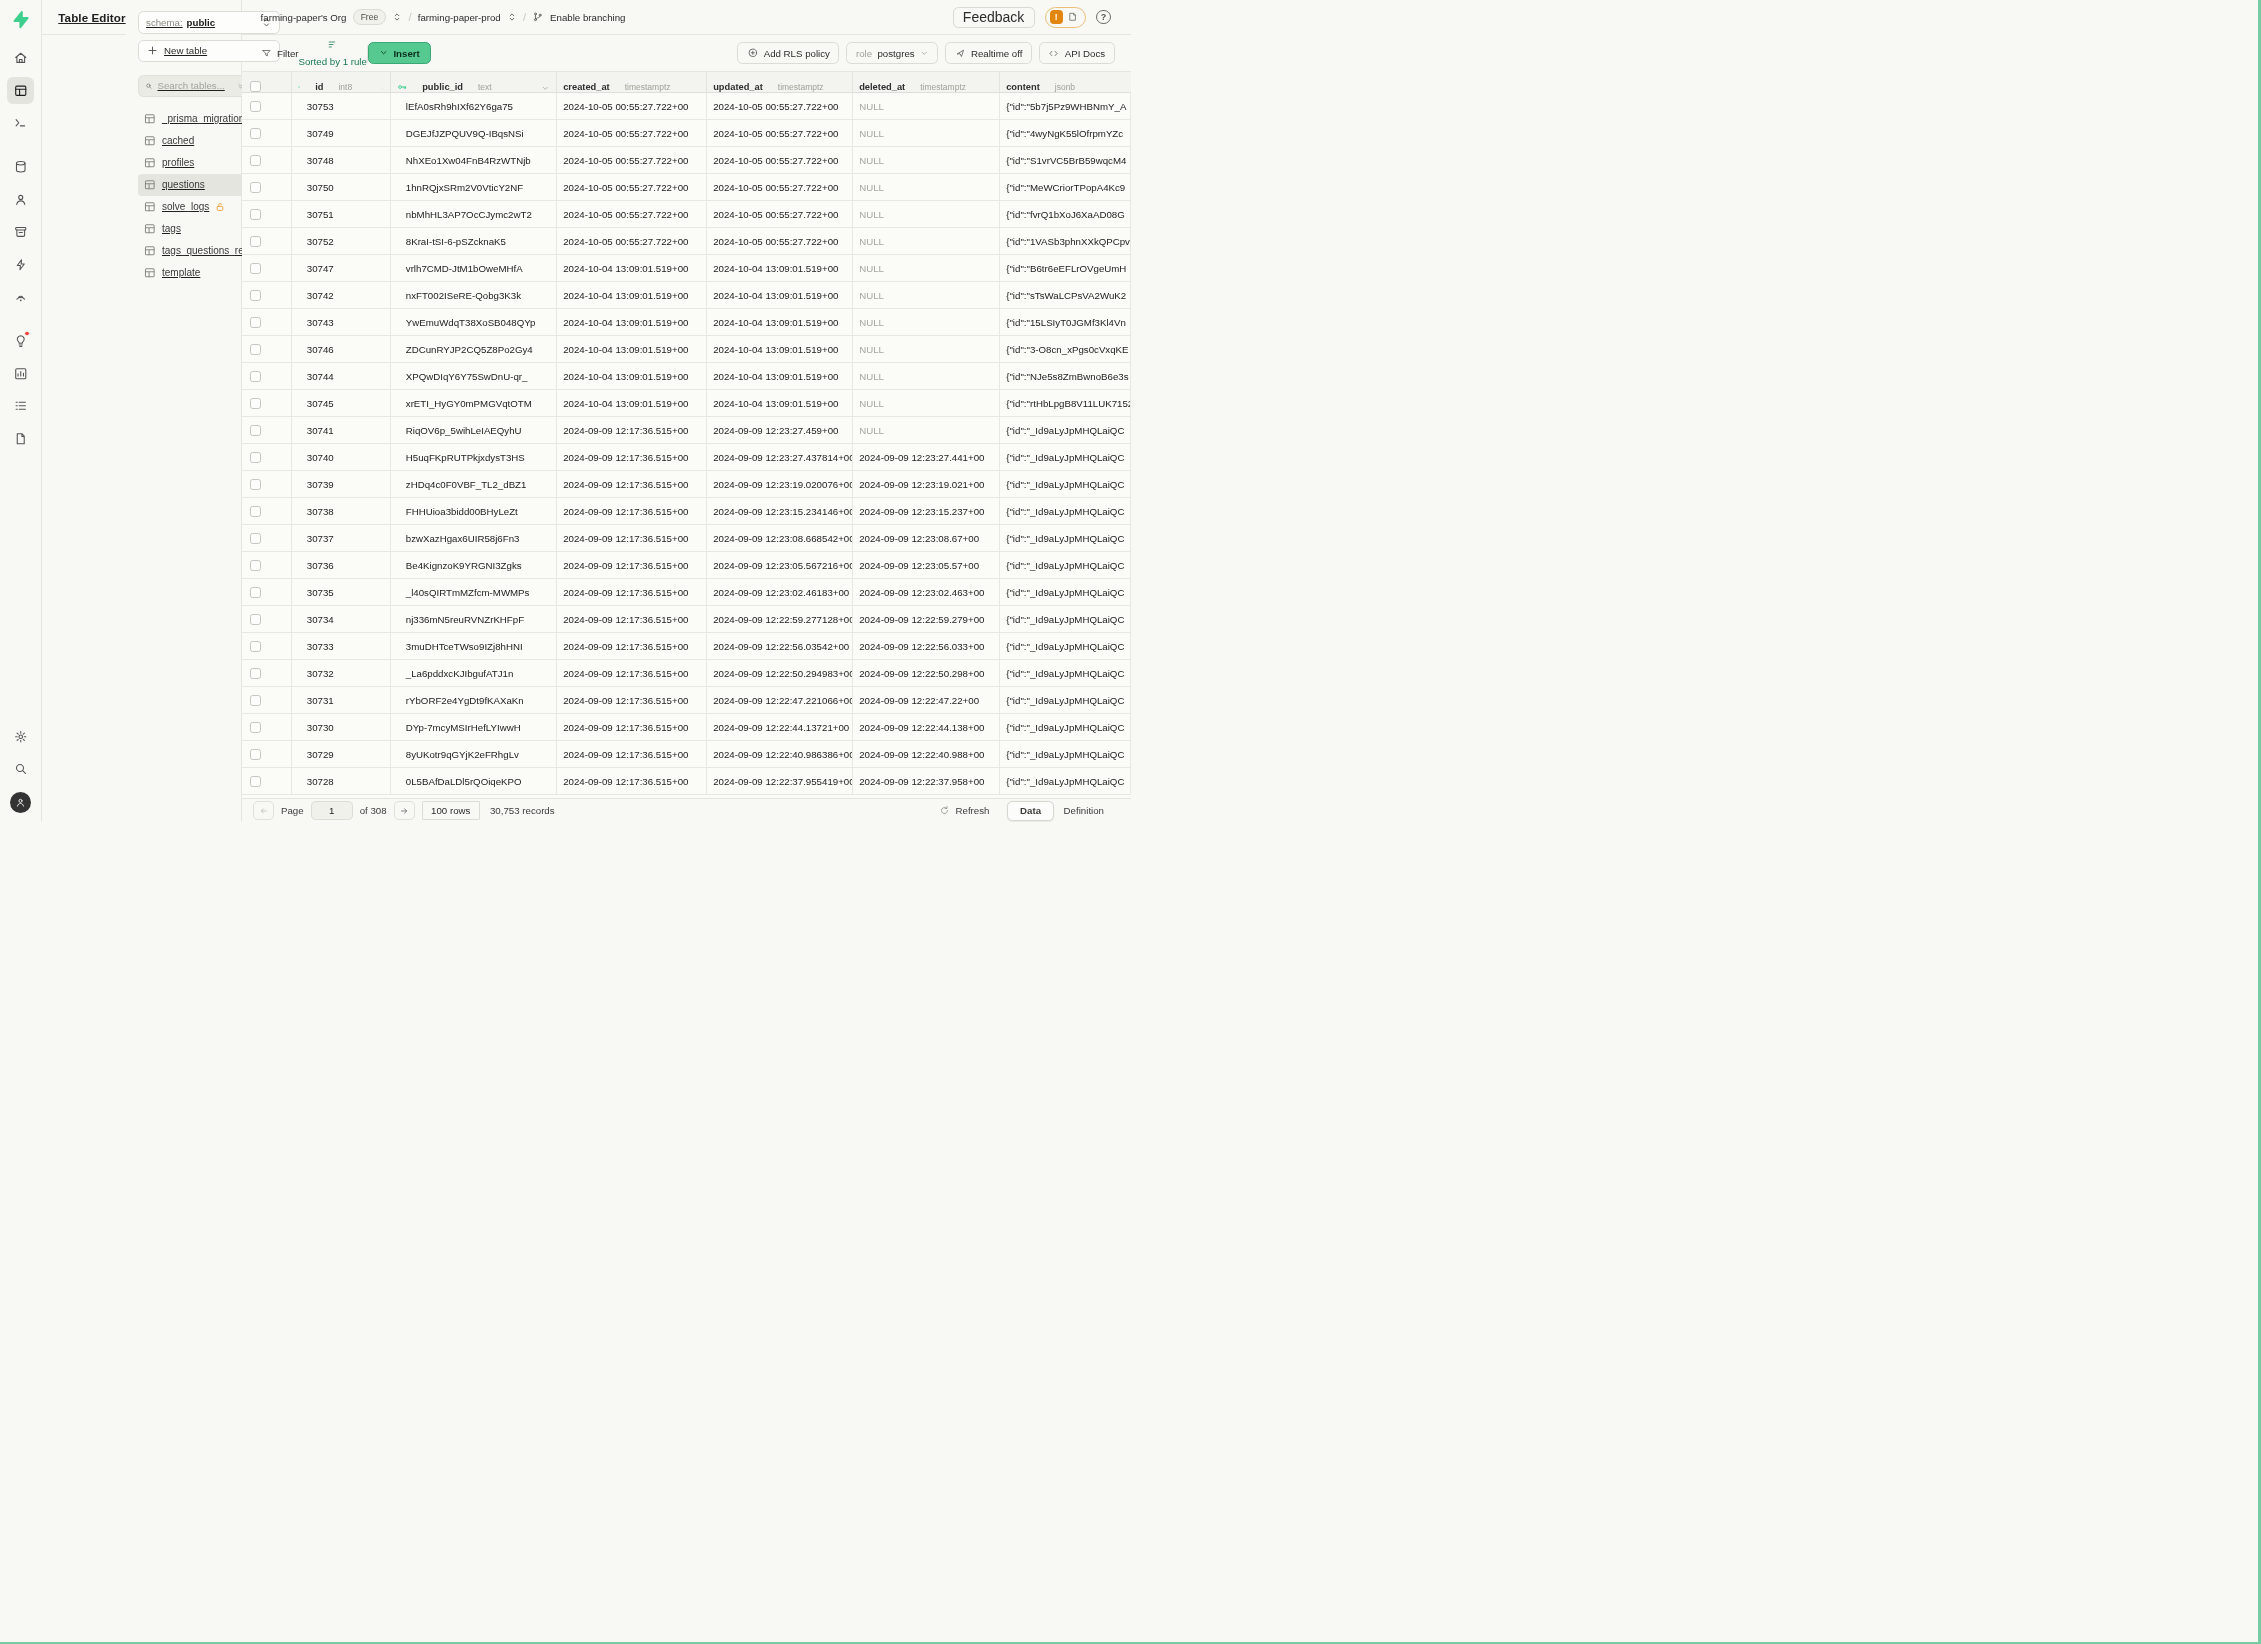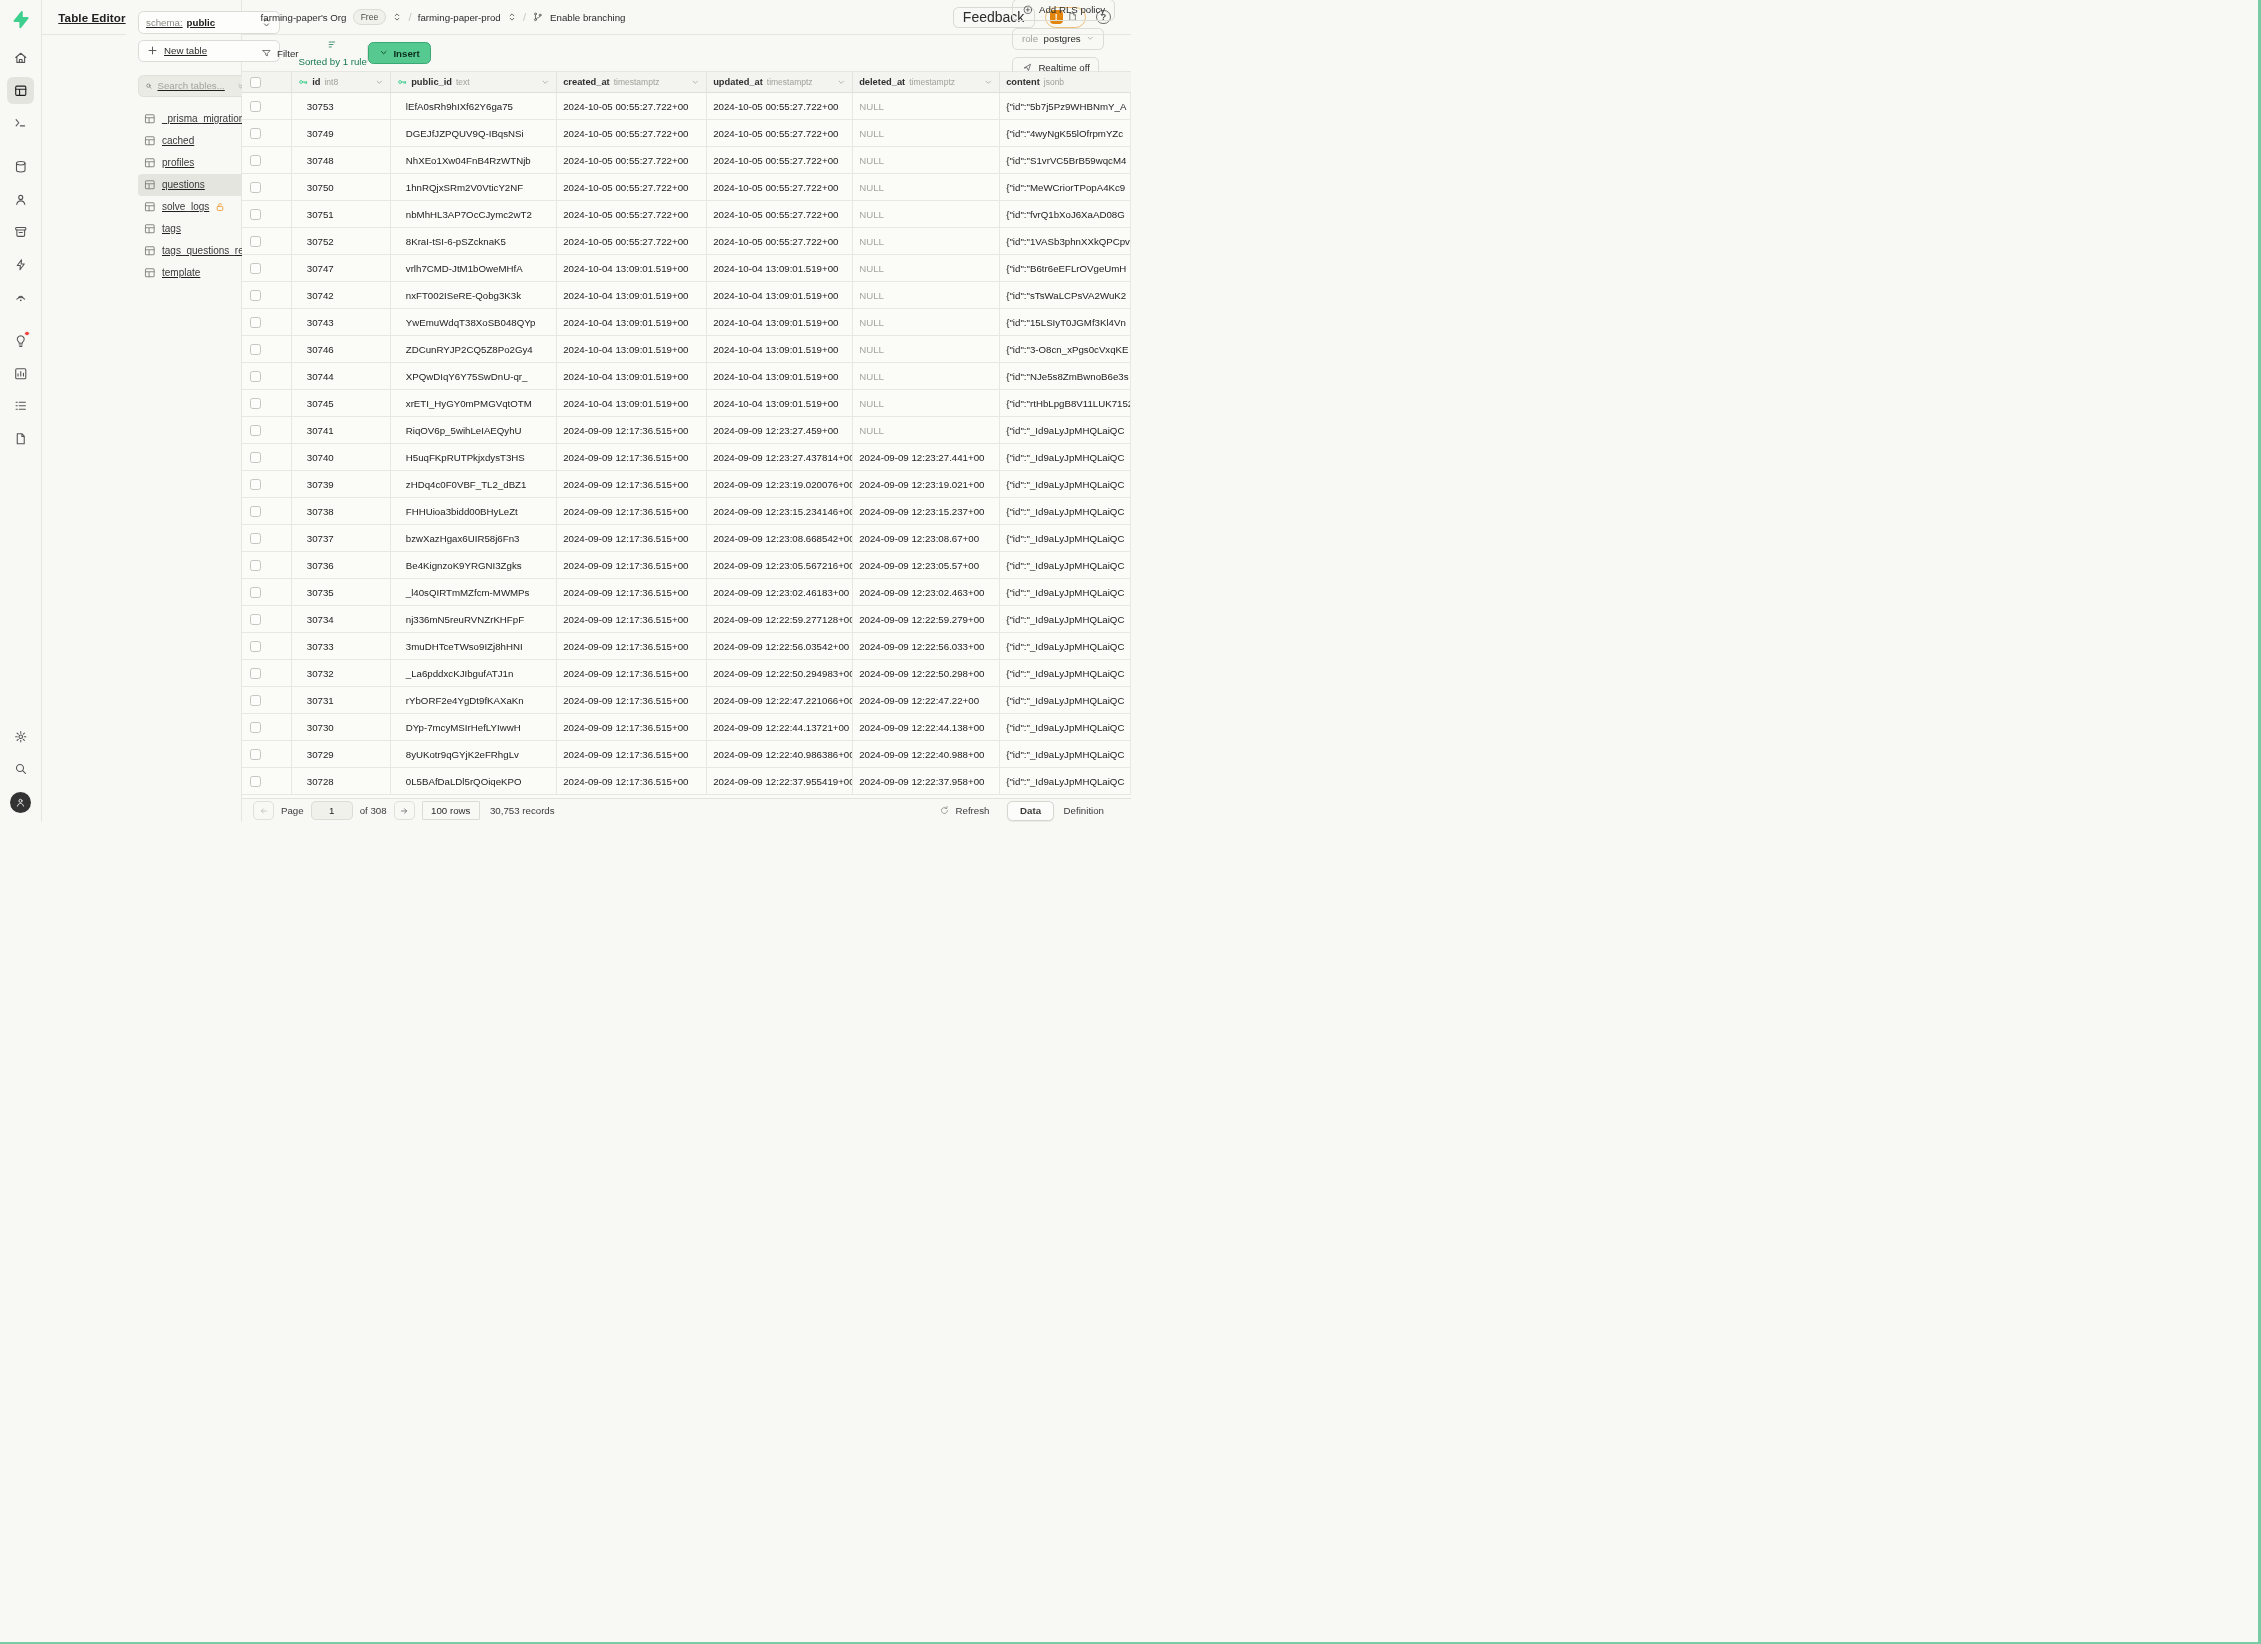--- a/index.html
+++ b/index.html
@@ -61,26 +61,26 @@
   #toolbar { height:37px; border-bottom:0.8px solid #e6e6e1; display:flex; align-items:center; padding:0 16.3px 0 18.6px; flex-shrink:0; }
   .tb-item { display:flex; align-items:center; gap:5.4px; font-size:9.7px; color:#2c2c2c; cursor:pointer; }
   .tb-item.green { color:#177a50;flex-direction:column; }
   .tb-item.green .ic { stroke:#177a50; }
   .tb-divider { width:0.8px; height:17px; background:#e2e2dc; }
   .btn-insert { height:22px; background:#55c990; border:0.8px solid #3aa874; border-radius:5.4px; display:flex; align-items:center; gap:5.4px; padding:0 10px; font-size:9.7px; font-weight:600; color:#0c2e1c; cursor:pointer; }
   .btn-insert .ic { stroke:#0c2e1c; }
   .tb-sp { flex:1; }
   .btn-ghost { height:22px; border:0.8px solid #dcdcd6; border-radius:5.4px; background:transparent; display:flex; align-items:center; gap:5.4px; padding:0 8.5px; font-size:9.7px; color:#2c2c2c; cursor:pointer; }
   .btn-ghost .dim { color:#a1a19a; }
-  .tb-right { display:flex; align-items:flex-start; gap:7px;flex-direction:column; }
+  .tb-right { display:flex; align-items:center; gap:7px; }
 
   
   #grid { flex:1; min-height:0; background:#fbfbf7; display:flex; flex-direction:column; overflow:hidden; }
   .g-head { height:21px; background:#f3f3ef; border-bottom:0.8px solid #dededa; display:flex; flex-shrink:0; }
-  .hcell { display:flex; align-items:center; border-right:0.8px solid #e4e4df; padding:0 6.2px; gap:4px; min-width:0; }
+  .hcell { display:flex; align-items:flex-end; border-right:0.8px solid #e4e4df; padding:0 6.2px; gap:15px; min-width:0; }
   .hcell .cname { font-size:9.3px; font-weight:700; color:#2f2f2f; white-space:nowrap; }
   .hcell .ctype { font-size:8.5px; color:#a1a19a; white-space:nowrap; }
   .hcell .hsp { flex:1; }
   .c-sel{width:50px;flex-shrink:0;} .c-id{width:99px;flex-shrink:0;} .c-pub{width:166px;flex-shrink:0;}
   .c-ca{width:150px;flex-shrink:0;} .c-ua{width:146px;flex-shrink:0;} .c-da{width:147px;flex-shrink:0;}
   .c-ct{flex:1;min-width:0;border-right:none;}
   .g-body { flex:1; overflow:hidden; }
   .g-row { height:27px; display:flex; border-bottom:0.8px solid #e8e8e3; }
   .cell { display:flex; align-items:center; border-right:0.8px solid #e8e8e3; padding:0 6.2px; font-size:9.7px; color:#222; white-space:nowrap; overflow:hidden; min-width:0; }
   .cell.ind { padding-left:14.8px; }

